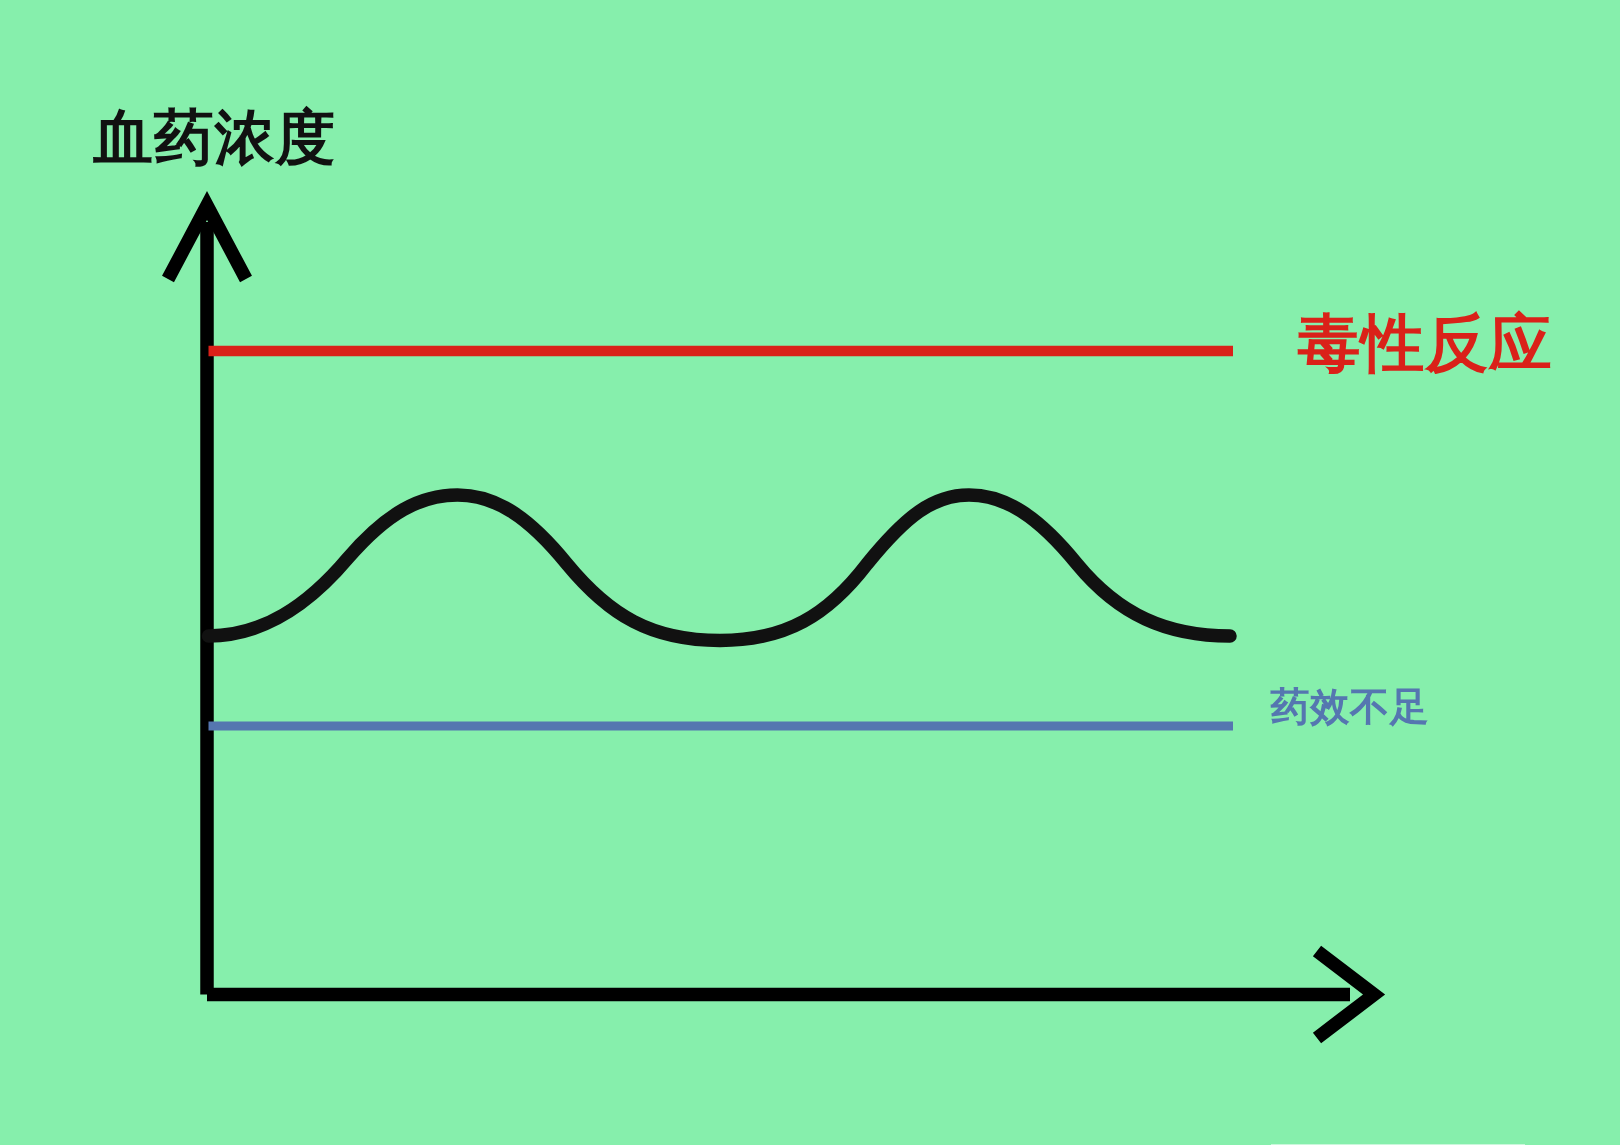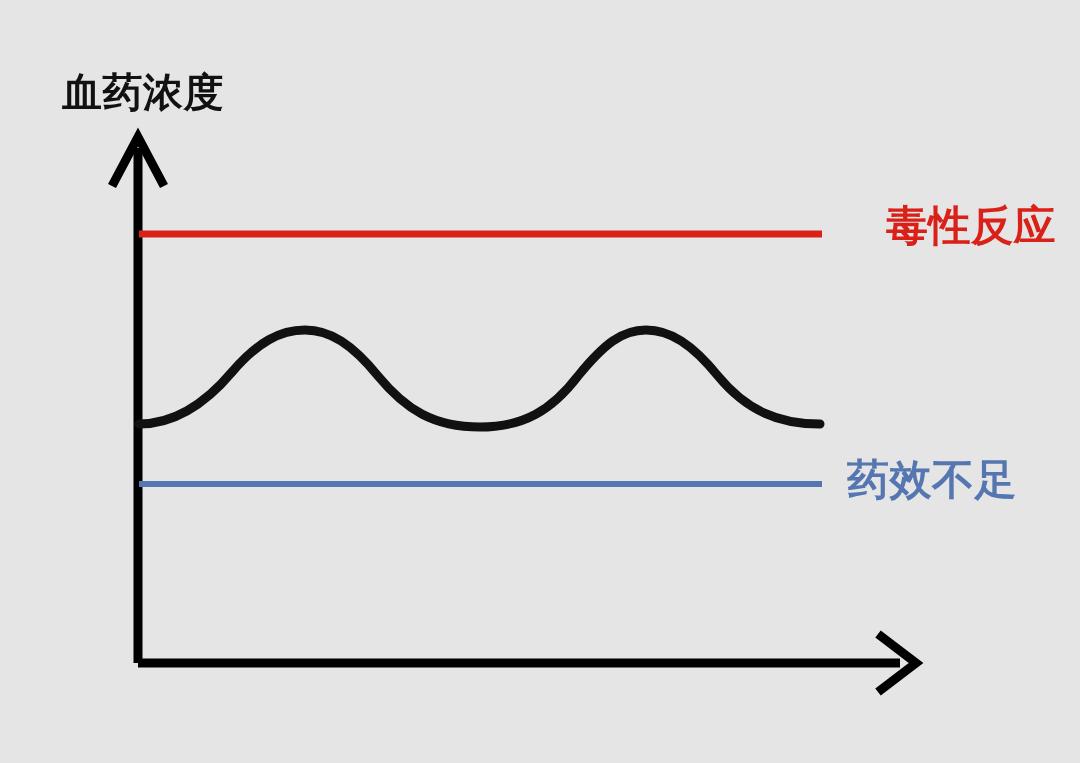--- a/index.html
+++ b/index.html
@@ -40,37 +40,36 @@
     font-size: 40px;
     color: #111111;
   }
   #label-xaxis {
     left: 933px;
     top: 639px;
     font-size: 42px;
     color: #111111;
   }
   #label-toxic {
-    left: 886px;
+    left: 865px;
     top: 208px;
     font-size: 42px;
     color: #DA2119;
-    font-family: Liberation Mono, monospace;
   }
   #label-subtherapeutic {
     left: 847px;
     top: 459px;
-    font-size: 42px;
+    font-size: 26px;
     color: #5576B0;
   }
 </style>
 </head>
 <body>
 
-<div id="canvas" style="background: #e5e5e5;">
+<div id="canvas" style="background: #86efac;">
 
   <svg id="plot-svg" viewBox="0 0 1080 763" xmlns="http://www.w3.org/2000/svg">
 
     <line x1="138" y1="663" x2="900" y2="663" stroke="#000000" stroke-width="9" stroke-linecap="butt"></line>
 
     <polyline points="878,634 916,663 878,692" fill="none" stroke="#000000" stroke-width="9" stroke-linecap="butt" stroke-linejoin="miter"></polyline>
 
     <line x1="138" y1="663" x2="138" y2="148" stroke="#000000" stroke-width="9" stroke-linecap="butt"></line>
 
     <polyline points="112,186 138,137 164,186" fill="none" stroke="#000000" stroke-width="9" stroke-linecap="butt" stroke-linejoin="miter"></polyline>

